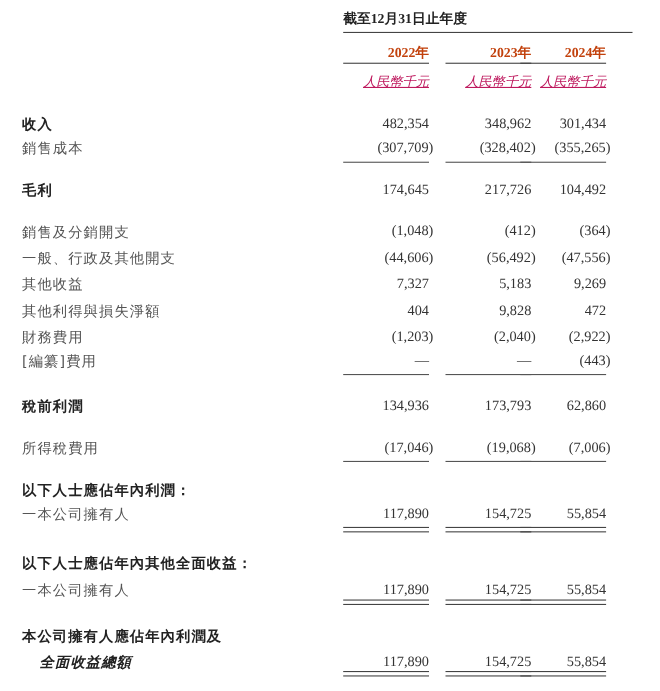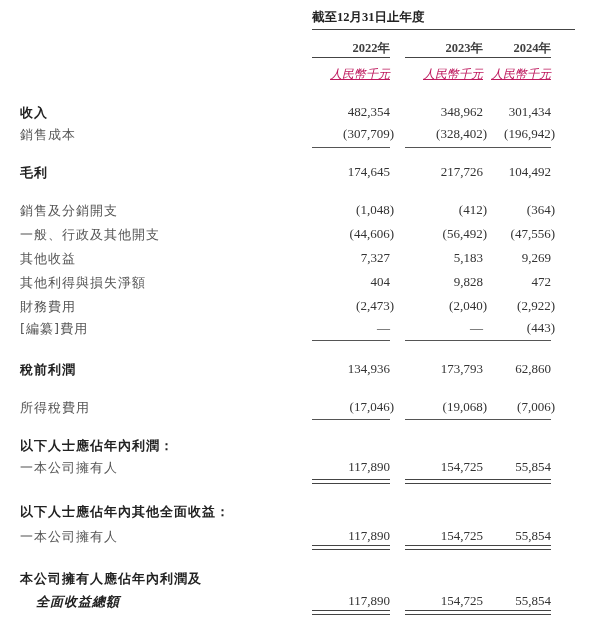--- a/index.html
+++ b/index.html
@@ -3,21 +3,21 @@
 <meta charset="utf-8">
 <style>
   html, body { margin:0; padding:0; background:#ffffff; }
   body { width:600px; height:628px; position:relative; overflow:hidden;
          font-family:"DejaVu Serif","Liberation Serif",serif; color:#3a3a3a; }
   .abs { position:absolute; white-space:nowrap; }
   .hdr-title { left:312px; width:263px; top:9px; text-align:left; font-size:12.5px; font-weight:bold; color:#222; font-family:Liberation Serif, serif; }
   .rule { position:absolute; height:0; border-top:1px solid #555; }
   .rule.thick { border-top:1.5px solid #444; }
   .dbl { position:absolute; height:3px; border-top:1.5px solid #444; border-bottom:1.5px solid #444; }
-  .year { font-size:12.5px; font-weight:bold; text-align:right; color:#404040; font-family:"Liberation Serif",serif; }
+  .year { font-size:12.5px; font-weight:bold; text-align:right; color:#c2410c; font-family:"Liberation Serif",serif; }
   .unit { font-size:12px; font-style:italic; text-align:right; color:#be185d; font-family:"DejaVu Serif",serif;text-decoration:underline; }
   .label { left:20px; font-size:13px; color:#555; letter-spacing:1px; font-family:"DejaVu Sans","Liberation Sans",sans-serif; }
   .label.bold { font-weight:bold; color:#222; }
   .num { font-size:13px; text-align:right; color:#333; font-family:"Liberation Serif",serif; }
   .c0 { left:312px; width:78px; }
   .c1 { left:405px; width:78px; }
   .c2 { left:473px; width:78px; }
 </style>
 </head>
 <body>
@@ -37,21 +37,21 @@
 <div class="abs unit c2" style="top:66px;">人民幣千元</div>
 
 <div class="abs label bold" style="top:104px;">收入</div>
 <div class="abs num c0" style="top:104px;">482,354</div>
 <div class="abs num c1" style="top:104px;">348,962</div>
 <div class="abs num c2" style="top:104px;">301,434</div>
 
 <div class="abs label" style="top:126px;">銷售成本</div>
 <div class="abs num c0" style="top:126px;margin-left:4px;">(307,709)</div>
 <div class="abs num c1" style="top:126px;margin-left:4px;">(328,402)</div>
-<div class="abs num c2" style="top:126px;margin-left:4px;">(196,942)</div>
+<div class="abs num c2" style="top:126px;margin-left:4px;">(355,265)</div>
 <div class="rule c0" style="top:147px;"></div>
 <div class="rule c1" style="top:147px;"></div>
 <div class="rule c2" style="top:147px;"></div>
 
 <div class="abs label bold" style="top:164px;">毛利</div>
 <div class="abs num c0" style="top:164px;">174,645</div>
 <div class="abs num c1" style="top:164px;">217,726</div>
 <div class="abs num c2" style="top:164px;">104,492</div>
 
 <div class="abs label" style="top:202px;">銷售及分銷開支</div>
@@ -68,21 +68,21 @@
 <div class="abs num c0" style="top:250px;text-align:right;">7,327</div>
 <div class="abs num c1" style="top:250px;">5,183</div>
 <div class="abs num c2" style="top:250px;">9,269</div>
 
 <div class="abs label" style="top:274px;">其他利得與損失淨額</div>
 <div class="abs num c0" style="top:274px;">404</div>
 <div class="abs num c1" style="top:274px;">9,828</div>
 <div class="abs num c2" style="top:274px;">472</div>
 
 <div class="abs label" style="top:298px;">財務費用</div>
-<div class="abs num c0" style="top:298px;margin-left:4px;">(2,473)</div>
+<div class="abs num c0" style="top:298px;margin-left:4px;">(1,203)</div>
 <div class="abs num c1" style="top:298px;margin-left:4px;">(2,040)</div>
 <div class="abs num c2" style="top:298px;margin-left:4px;">(2,922)</div>
 
 <div class="abs label" style="top:320px;">[編纂]費用</div>
 <div class="abs num c0" style="top:320px;">—</div>
 <div class="abs num c1" style="top:320px;">—</div>
 <div class="abs num c2" style="top:320px;margin-left:4px;">(443)</div>
 <div class="rule c0" style="top:340px;"></div>
 <div class="rule c1" style="top:340px;"></div>
 <div class="rule c2" style="top:340px;"></div>

